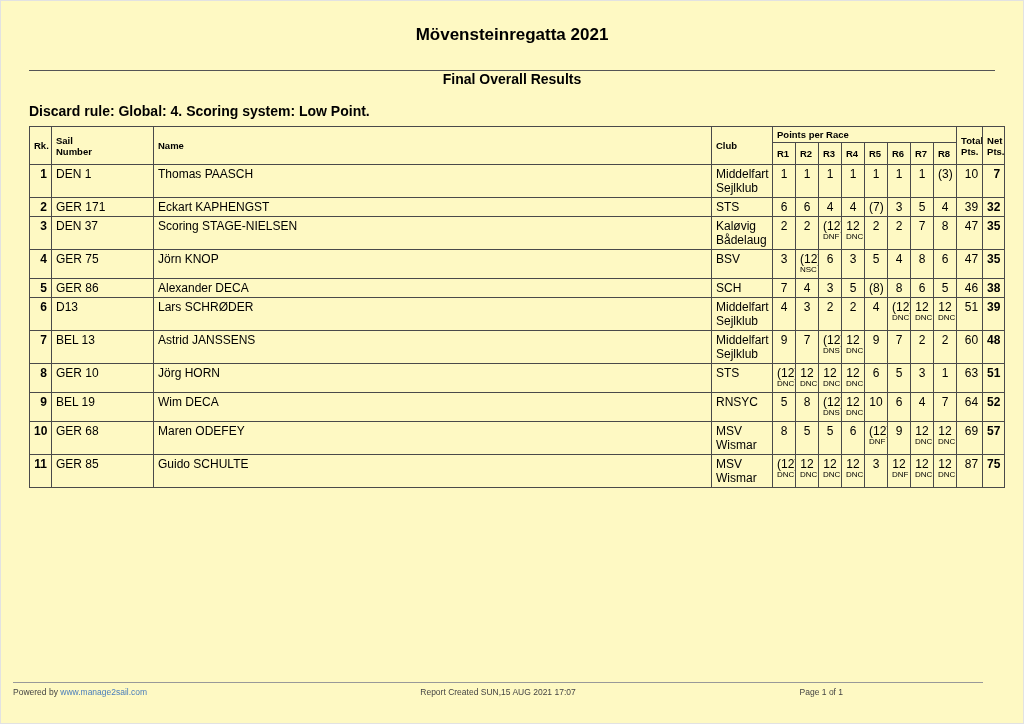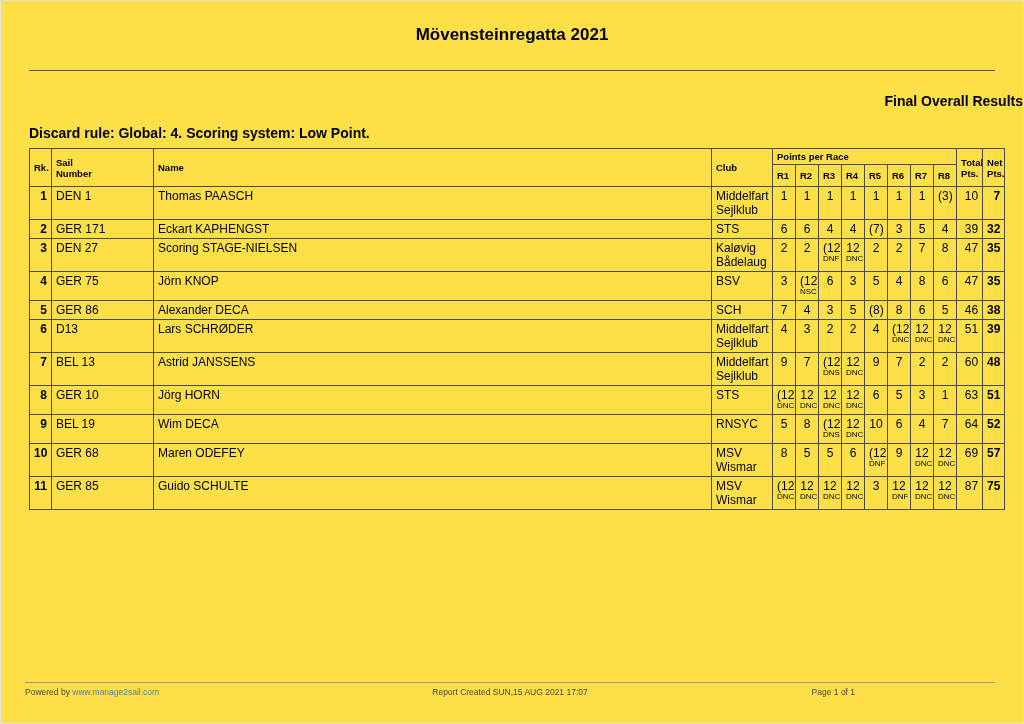--- a/index.html
+++ b/index.html
@@ -2,21 +2,21 @@
 <html><head>
 <meta charset="utf-8">
 <style>
   * { margin: 0; padding: 0; box-sizing: border-box; }
   html, body { background: #fff; }
   body { font-family: "Liberation Sans", sans-serif; color: #000; }
   .page {
     position: relative;
     width: 1024px;
     height: 724px;
-    background: #fde047;
+    background: #fef9c3;
     border: 1px solid #e2e2e2;
     overflow: hidden;
   }
   .report-title {
     text-align: center;
     font-size: 17px;
     font-weight: bold;
     padding-top: 24px;
   }
   .class-name {
@@ -24,24 +24,24 @@
     font-size: 12px;
     font-weight: bold;
     margin-top: 30px;
   }
   .top-rule {
     margin: 25px 28px 0 28px;
     border-top: 1px solid #555;
     height: 0;
   }
   .results-title {
-    text-align: right;
+    text-align: center;
     font-size: 14px;
     font-weight: bold;
-    margin-top: 22px;
+    margin-top: 0;
   }
   .as-of {
     text-align: center;
     font-size: 9px;
     margin-top: 1px;
   }
   .discard-rule {
     font-size: 14px;
     font-weight: bold;
     margin: 16px 0 0 28px;
@@ -84,21 +84,21 @@
   }
   td.td-rank  { font-weight: bold; text-align: right; }
   td.td-race  { text-align: center; padding: 2px 0; }
   .race-pts   { line-height: 14px; }
   .race-code  { font-size: 8px; line-height: 8px; padding-bottom: 2px; }
   td.td-total { text-align: right; }
   td.td-net   { text-align: right; font-weight: bold; }
   .footer {
     position: absolute;
     top: 681px;
-    left: 24px;
+    left: 12px;
     width: 970px;
     border-top: 1px solid #999;
     padding-top: 4px;
     display: flex;
     font-size: 8.5px;
     color: #444;
   }
   .footer .f-left   { flex: 1; text-align: left; }
   .footer .f-center { flex: 1; text-align: center; }
   .footer .f-right  { flex: 1; text-align: center; }
@@ -215,21 +215,21 @@
             <div class="race-pts">5</div>
           </td>
           <td class="td-race">
             <div class="race-pts">4</div>
           </td>
           <td class="td-total">39</td>
           <td class="td-net">32</td>
         </tr>
         <tr>
           <td class="td-rank">3</td>
-          <td class="td-sail">DEN 27</td>
+          <td class="td-sail">DEN 37</td>
           <td class="td-name">Scoring STAGE-NIELSEN</td>
           <td class="td-club">Kaløvig Bådelaug</td>
           <td class="td-race">
             <div class="race-pts">2</div>
           </td>
           <td class="td-race">
             <div class="race-pts">2</div>
           </td>
           <td class="td-race">
             <div class="race-pts">(12)</div>

